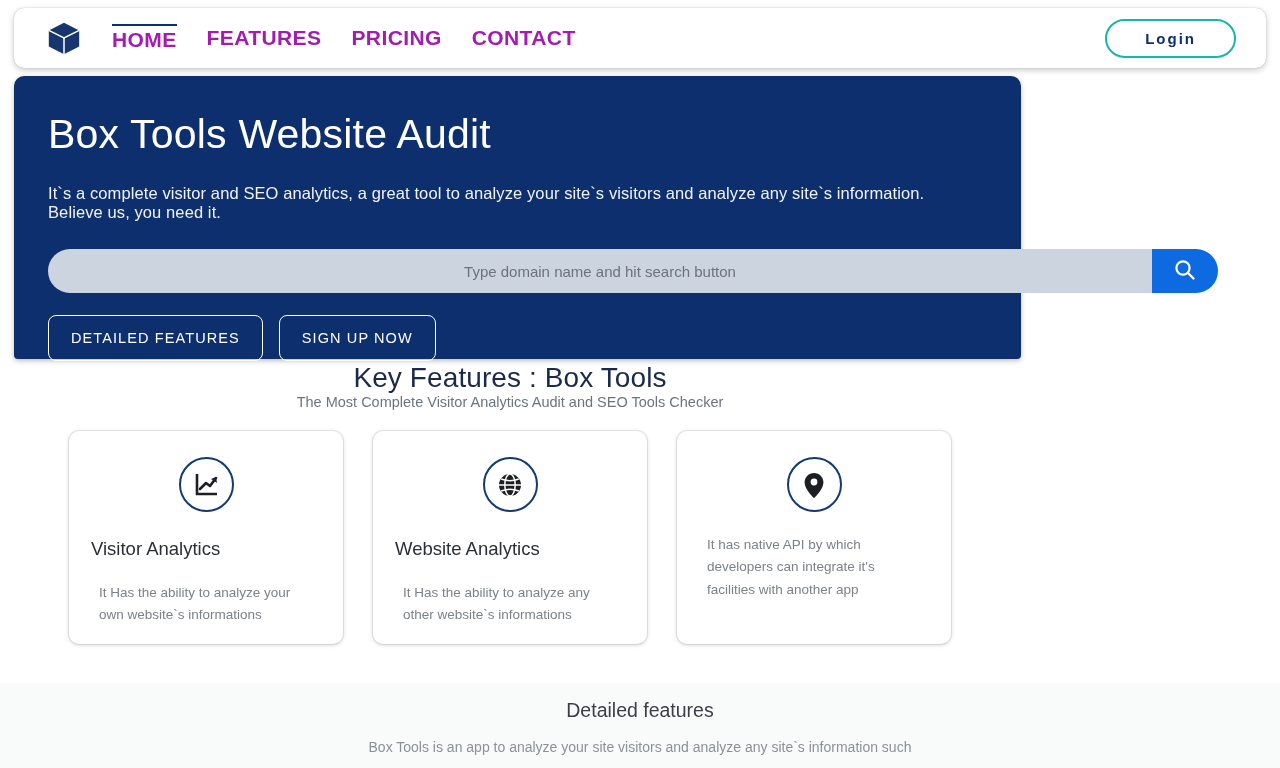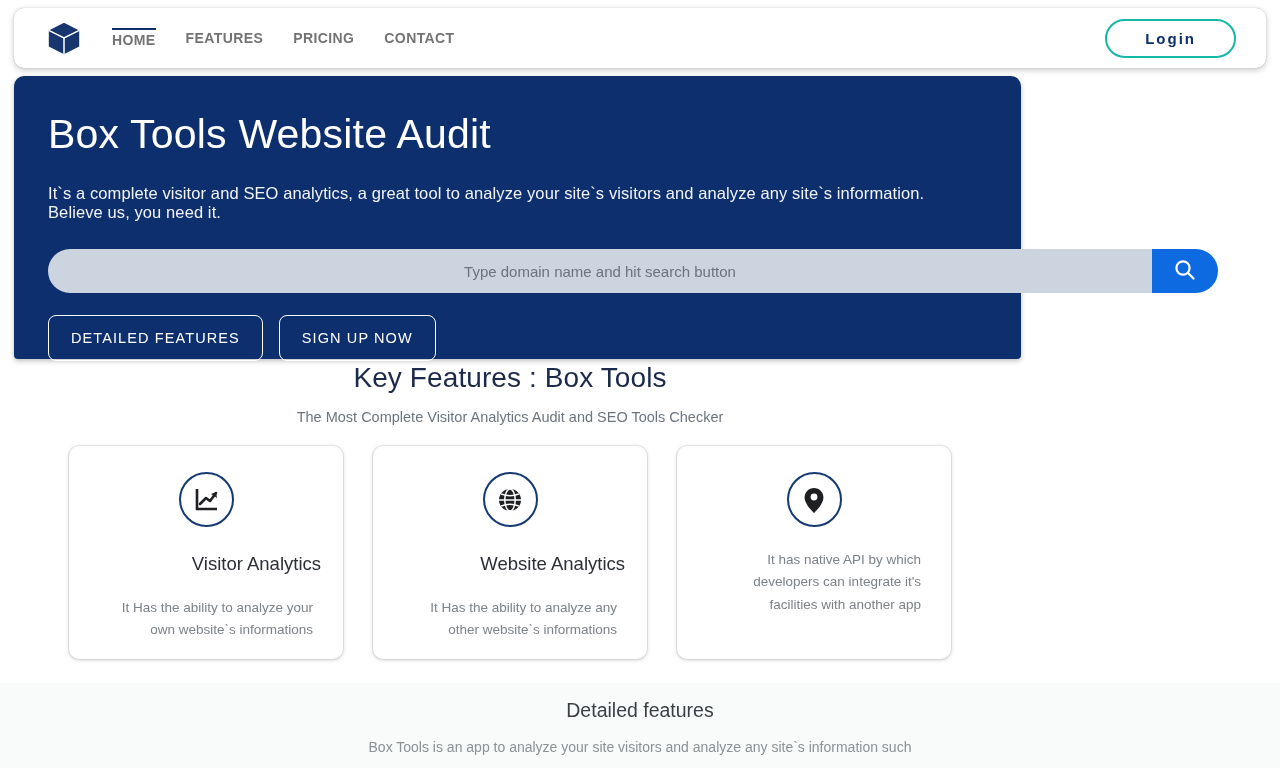--- a/index.html
+++ b/index.html
@@ -30,24 +30,24 @@
     flex: 0 0 auto;
     display: flex; align-items: center; justify-content: center;
   }
   .nav-links {
     display: flex;
     align-items: center;
     gap: 30px;
     flex: 1 1 auto;
   }
   .nav-link {
-    font-size: 14px;
+    font-size: 21px;
     font-weight: bold;
     letter-spacing: 0.4px;
-    color: #737373;
+    color: #a21caf;
     text-decoration: none;
     cursor: pointer;
     white-space: nowrap;
   }
   .nav-link.active {
     border-top: 2px solid #0d2f6e;
     padding-top: 2px;
   }
   .login-btn {
     flex: 0 0 auto;
@@ -143,37 +143,36 @@
     font-size: 28px;
     color: #1b2a4b;
     font-weight: normal;
     margin-top: 0;
     padding-top: 3px;
     letter-spacing: 0.1px;
   }
   .features-sub {
     font-size: 14.5px;
     color: #6c757d;
-    margin-top: 15px;
   }
   .cards {
     display: flex;
     justify-content: center;
     gap: 30px;
     margin-top: 21px;
     padding: 0 69px;
   }
   .card {
     flex: 1 1 0;
     height: 213px;
     background: #ffffff;
     border-radius: 10px;
     box-shadow: 0 1px 4px rgba(0,0,0,0.18), 0 0 0 1px rgba(0,0,0,0.07);
     padding: 26px 22px 0 22px;
-    text-align: right;
+    text-align: left;
   }
   .card-icon {
     width: 55px; height: 55px;
     border: 2px solid #143a72;
     border-radius: 50%;
     margin: 0 auto;
     display: flex; align-items: center; justify-content: center;
   }
   .card-title {
     font-size: 18.5px;

